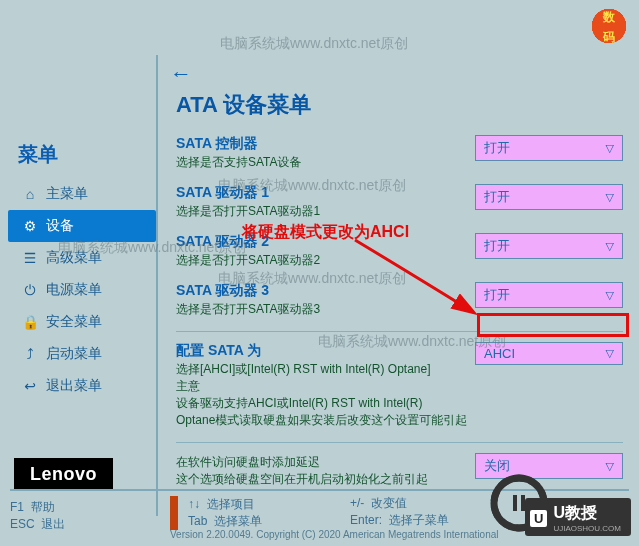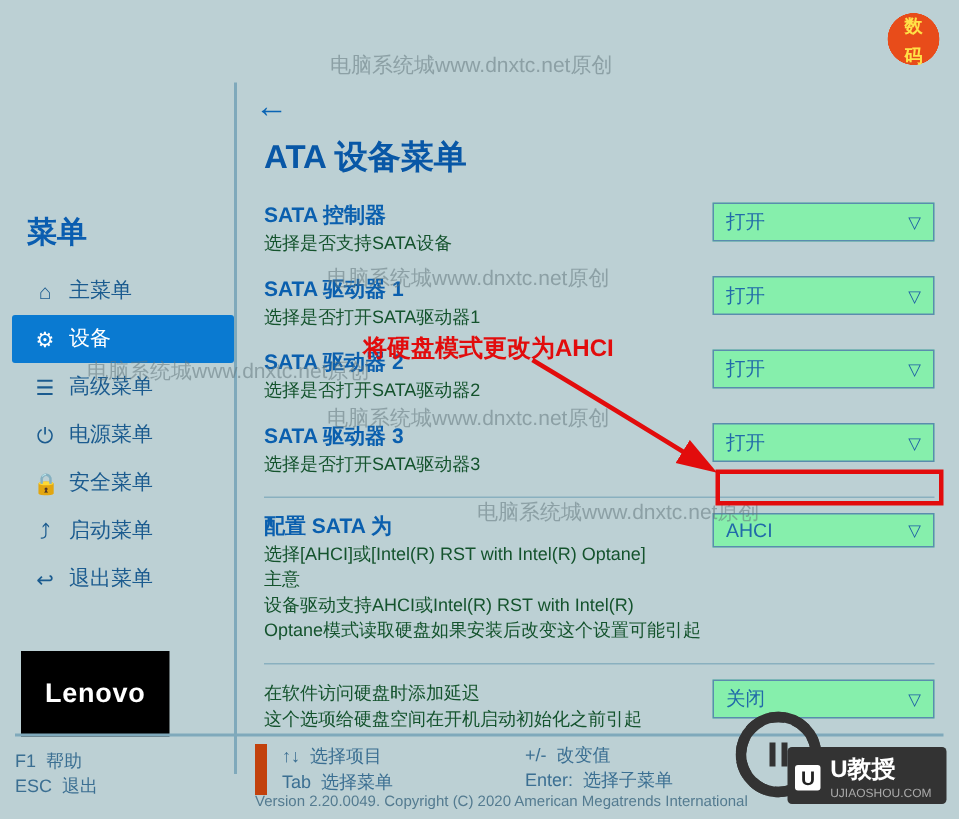--- a/index.html
+++ b/index.html
@@ -132,21 +132,21 @@
       color: #fff;
       border-radius: 2px;
     }
     .side-item .ic { width:16px; display:inline-block; text-align:center;}
     .lenovo-logo {
       position: absolute;
       bottom: 55px;
       left: 14px;
       background: #000;
       color: #fff;
-      padding: 18px 16px;
+      padding: 6px 16px;
       font-weight: bold;
       font-size: 18px;
       letter-spacing: 0.5px;
     }
 
     .main {
       flex: 1;
       border-left: 2px solid #7fa9bb;
       padding: 35px 10px 0 18px;
       overflow: hidden;
@@ -172,21 +172,21 @@
       margin-top: 2px;
       line-height: 15px;
     }
     .setting-row {
       display: flex;
       align-items: flex-start;
     }
     .setting-left { flex: 1; }
     .dropdown {
       width: 148px;
-      background: #86efac;
+      background: #f0abfc;
       border: 1px solid #5a8cae;
       color: #216aa9;
       font-size: 13px;
       padding: 3px 8px;
       display: flex;
       justify-content: space-between;
       align-items: center;
       cursor: pointer;
       margin-left:6px;
     }

